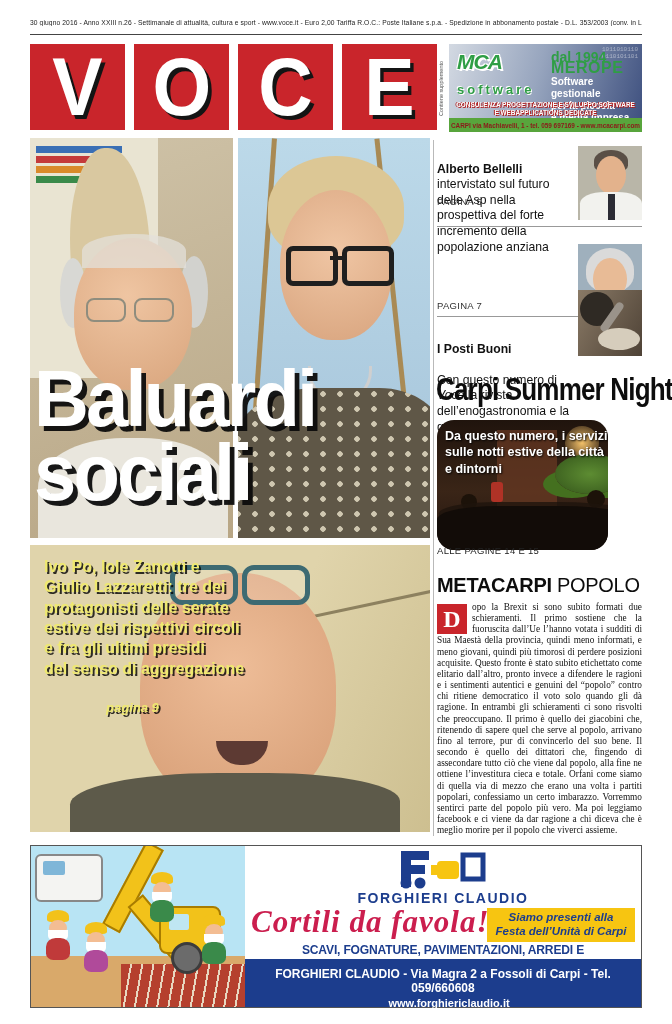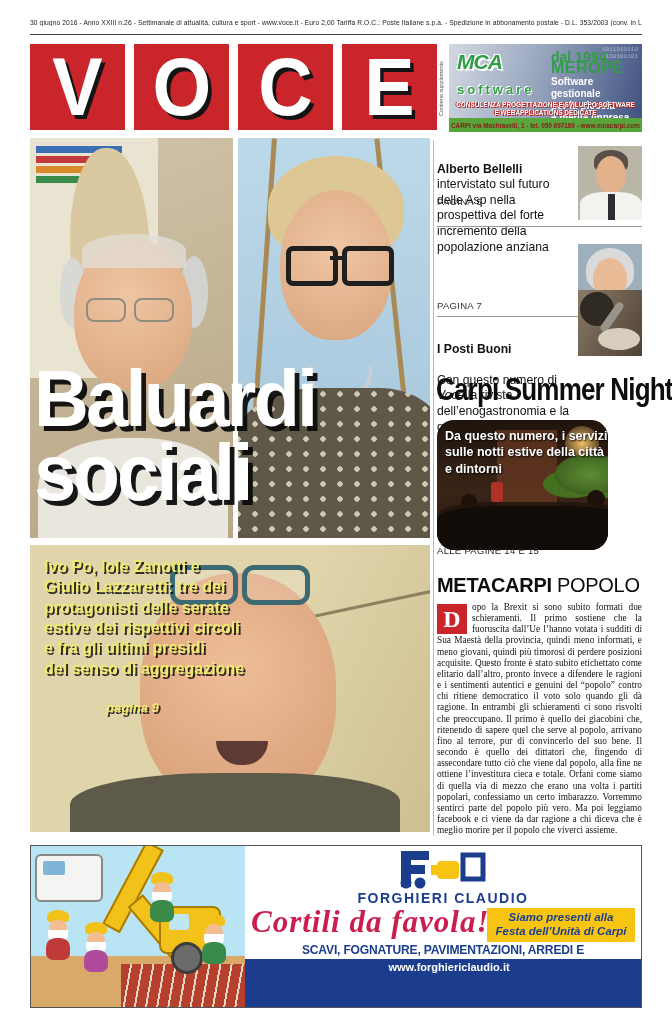--- a/index.html
+++ b/index.html
@@ -358,18 +358,19 @@
         <rect x="44" y="12" width="22" height="18" rx="4" fill="#f7c511"></rect>
         <rect x="38" y="16" width="8" height="10" fill="#f7c511"></rect>
         <rect x="70" y="6" width="20" height="24" fill="none" stroke="#1c3d8d" stroke-width="5"></rect>
       </svg>
       <div class="ad-brand">FORGHIERI CLAUDIO</div>
       <div class="ad-slogan">Cortili da favola!</div>
       <div class="ad-presence">Siamo presenti alla
 Festa dell’Unità di Carpi</div>
       <div class="ad-services">SCAVI, FOGNATURE, PAVIMENTAZIONI, ARREDI E COMPLEMENTI PER GIARDINI</div>
       <div class="ad-navy">
+        <div class="ad-contact">FORGHIERI CLAUDIO - Via Magra 2 a Fossoli di Carpi - Tel. 059/660608</div>
         <div class="ad-site">www.forghiericlaudio.it</div>
       </div>
     </div>
   </div>
 
 </div>
 
 </body></html>

